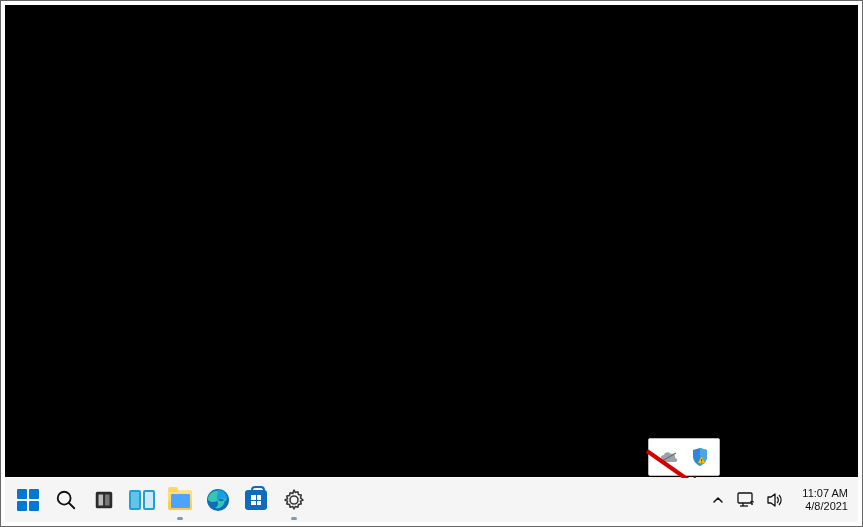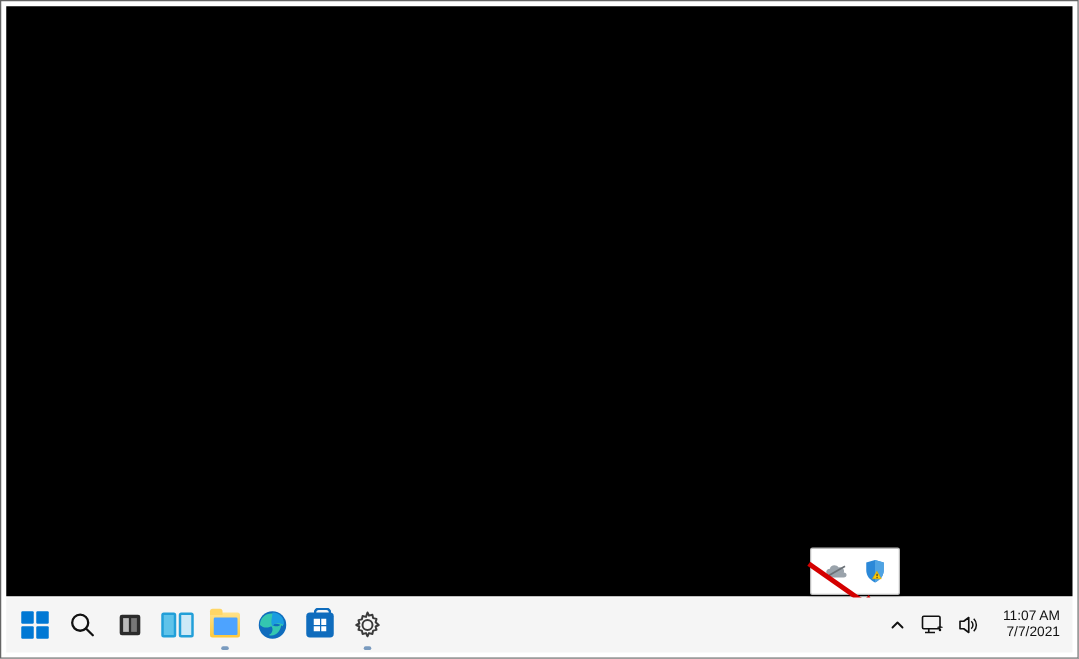--- a/index.html
+++ b/index.html
@@ -276,17 +276,17 @@
       <div class="tb-icon" style="width:20px" title="Volume">
         <svg width="20" height="18" viewBox="0 0 20 18">
           <path d="M2 6 H5 L9 3 V15 L5 12 H2 Z" fill="none" stroke="#111" stroke-width="1.3" stroke-linejoin="round"></path>
           <path d="M11 6 a4 4 0 0 1 0 6" fill="none" stroke="#111" stroke-width="1.2"></path>
           <path d="M13 4 a7 7 0 0 1 0 10" fill="none" stroke="#111" stroke-width="1.2"></path>
         </svg>
       </div>
 
       <div class="clock">
         <div>11:07 AM</div>
-        <div>7/7/2021</div>
+        <div>4/8/2021</div>
       </div>
     </div>
   </div>
 </div>
 
 </body></html>

